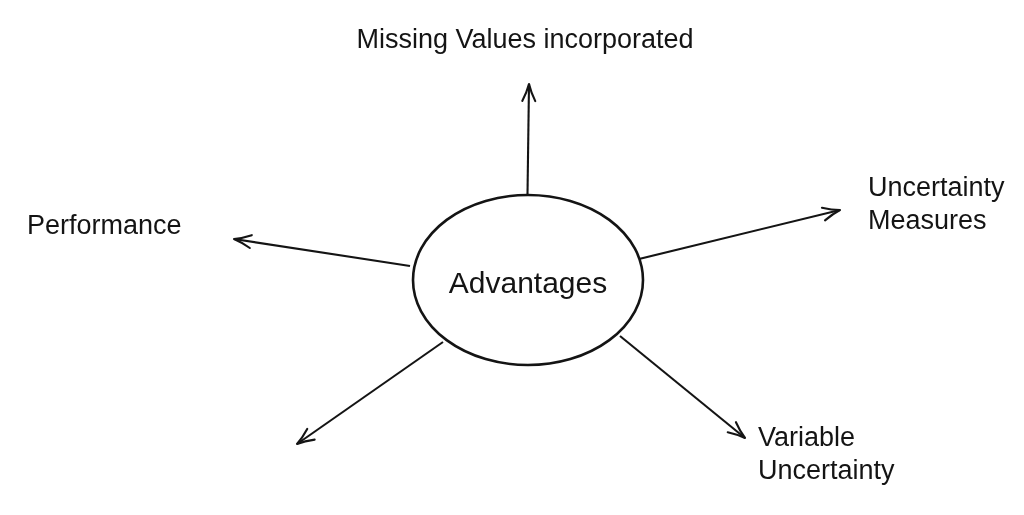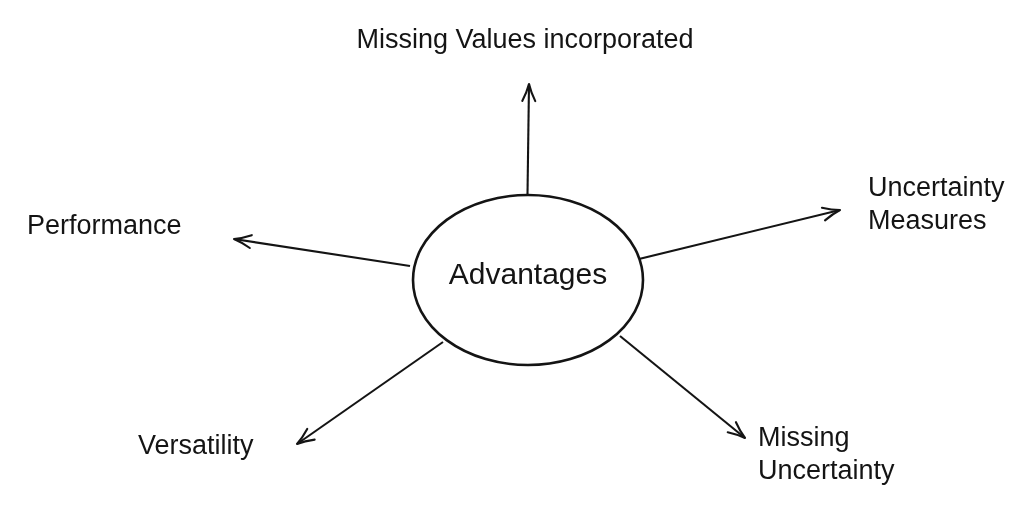--- a/index.html
+++ b/index.html
@@ -64,39 +64,36 @@
 
     <ellipse cx="528" cy="280" rx="115" ry="85" fill="none" stroke-width="2.6"></ellipse>
 
     <line x1="527.5" y1="194" x2="529" y2="84" stroke-width="2.1" marker-end="url(#arrowhead)"></line>
     <line x1="410" y1="266" x2="234" y2="239" stroke-width="2.1" marker-end="url(#arrowhead)"></line>
     <line x1="639" y1="259" x2="840" y2="210" stroke-width="2.1" marker-end="url(#arrowhead)"></line>
     <line x1="443" y1="342" x2="297" y2="444" stroke-width="2.1" marker-end="url(#arrowhead)"></line>
     <line x1="620" y1="336" x2="745" y2="438" stroke-width="2.1" marker-end="url(#arrowhead)"></line>
   </svg>
 
-  <div class="label label-center-node" style="left:528px; top:273px;">
+  <div class="label label-center-node" style="left:528px; top:282px;">
     <span>Advantages</span>
   </div>
 
   <div class="label label-top-center" style="left:525px; top:23px;">
     <span>Missing Values incorporated</span>
   </div>
 
   <div class="label" style="left:27px; top:209px;">
     <span>Performance</span>
   </div>
 
   <div class="label" style="left:868px; top:171px;">
     <span>Uncertainty</span>
     <span>Measures</span>
   </div>
 
-  <div class="label" style="left:138px; top:429px;">
-    <span>Versatility</span>
-  </div>
 
   <div class="label" style="left:758px; top:421px;">
-    <span>Missing</span>
+    <span>Variable</span>
     <span>Uncertainty</span>
   </div>
 
 </div>
 
 </body></html>

